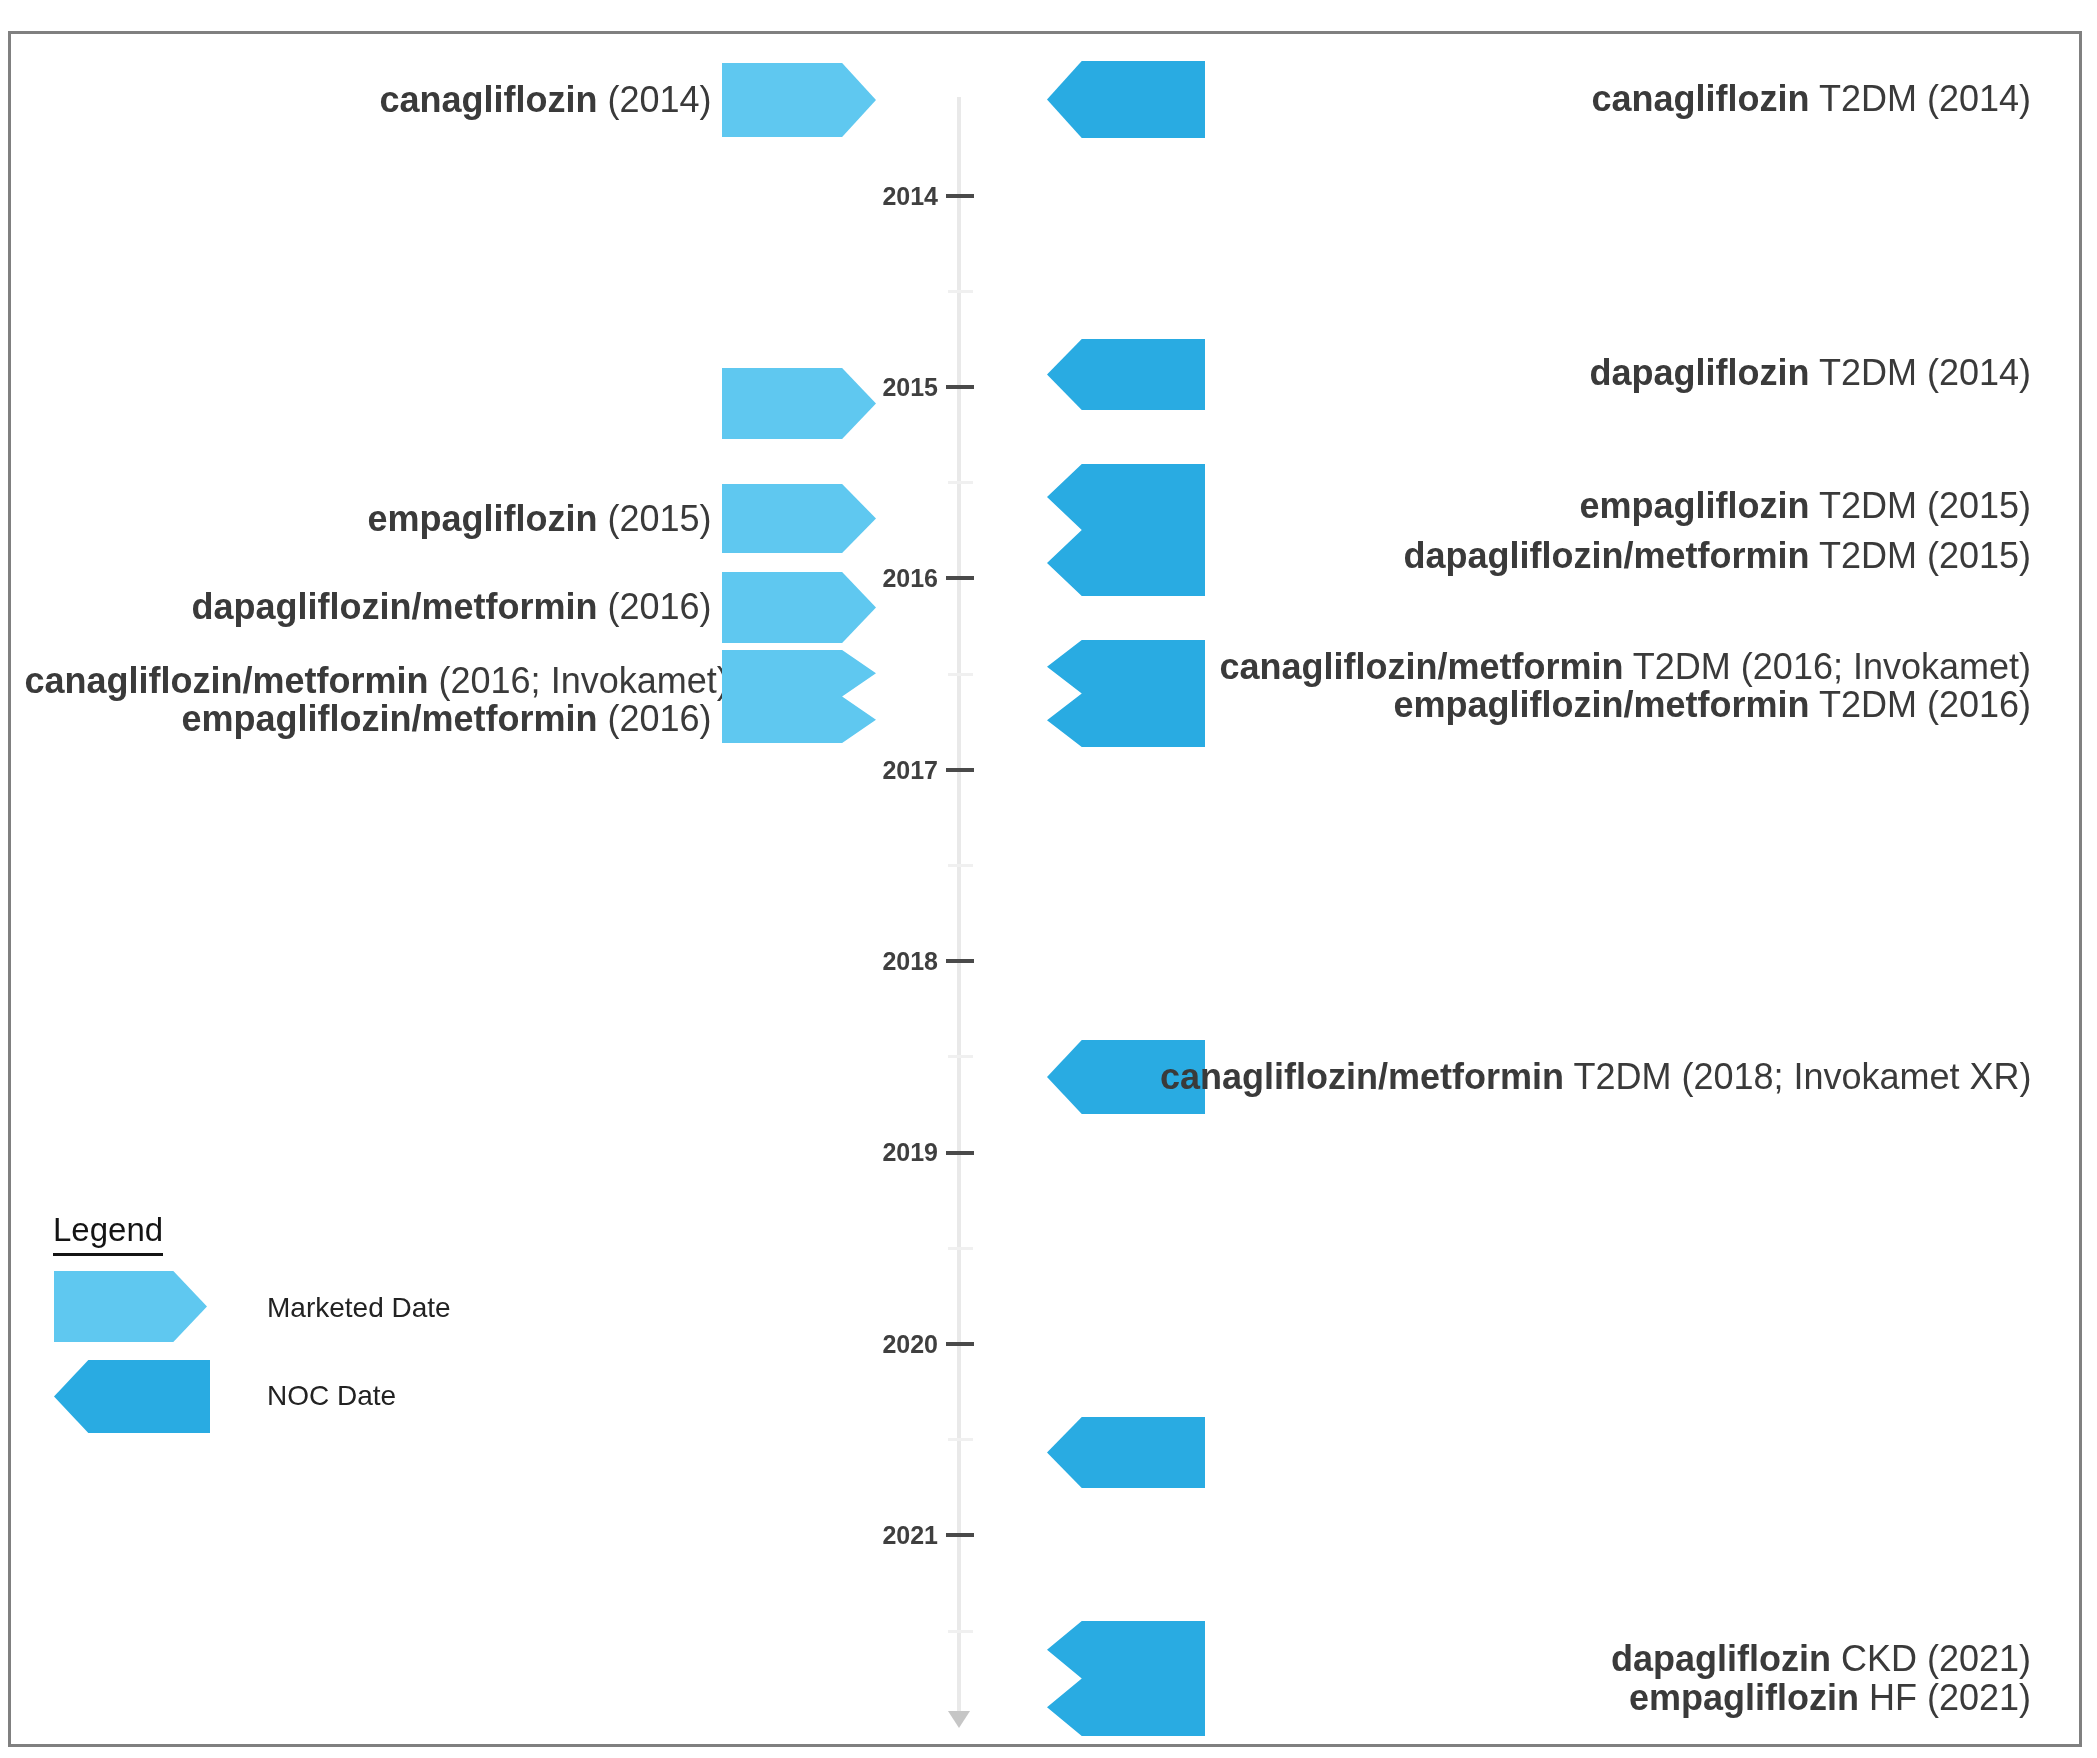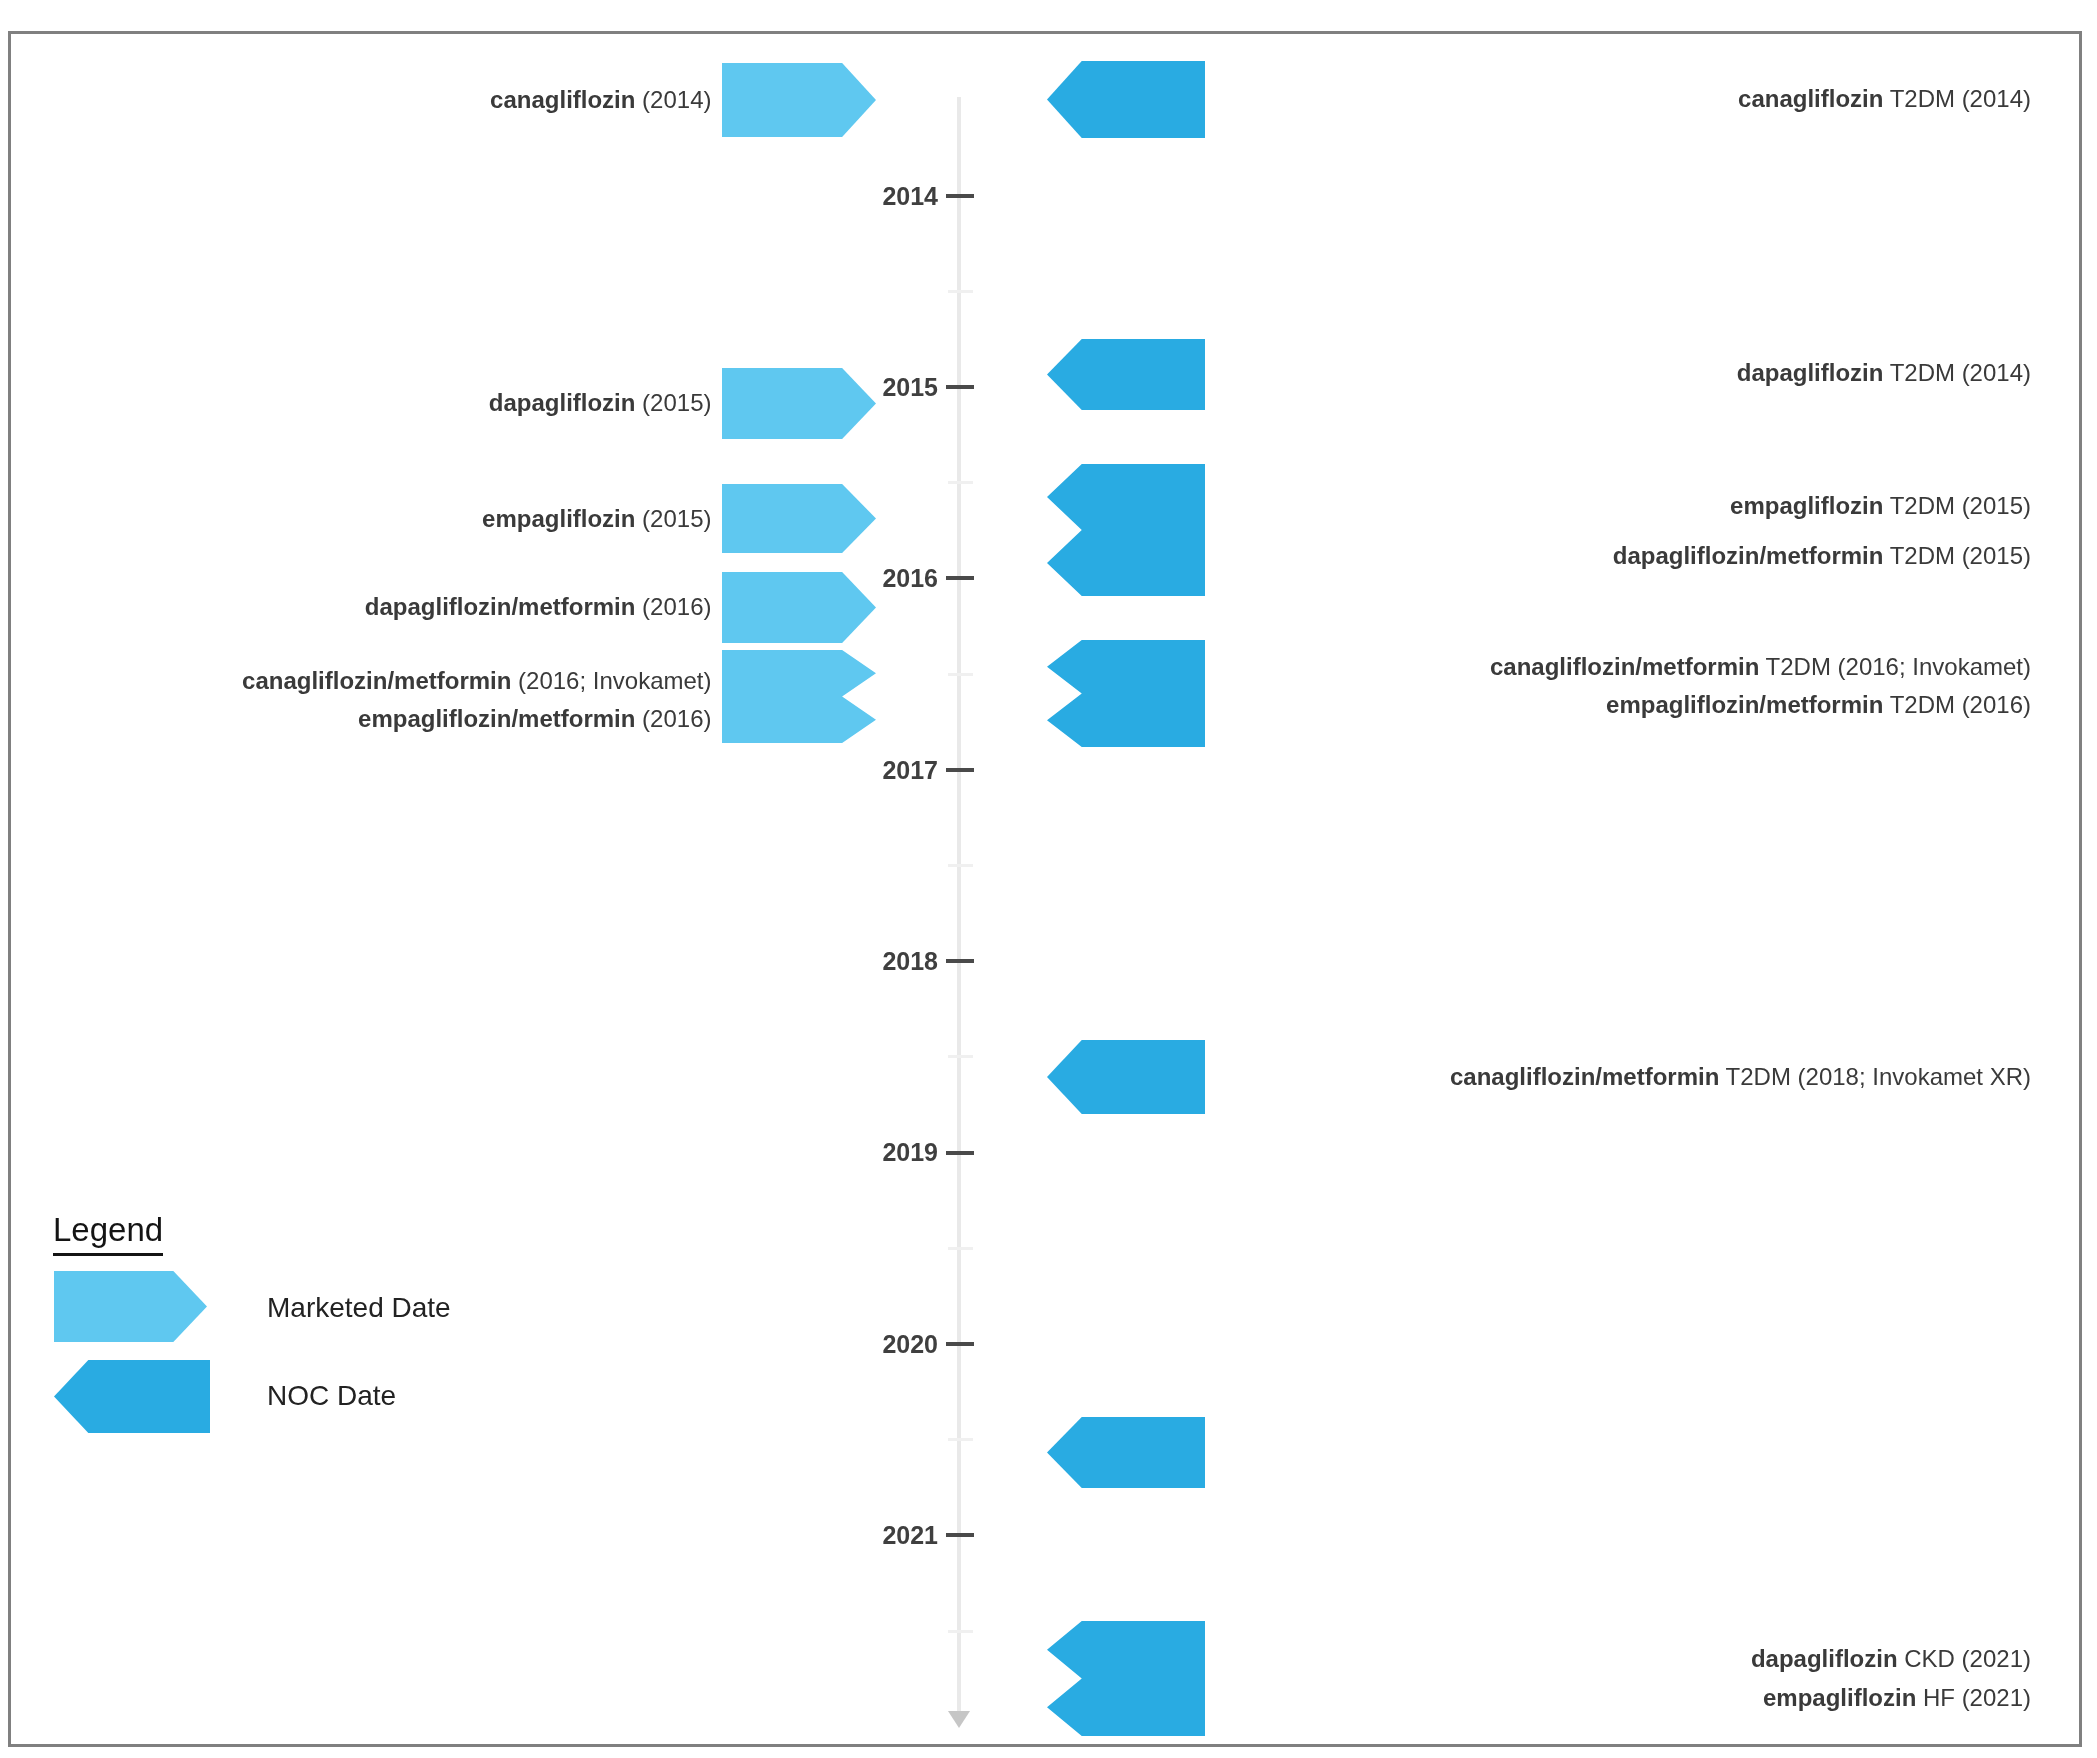--- a/index.html
+++ b/index.html
@@ -29,21 +29,21 @@
   }
   
   .arrow{position:absolute;}
   .marketed{left:722px;width:154px;background:#5fc8f0;}
   .noc{left:1047px;width:158px;background:#29abe2;}
   .m-single{clip-path:polygon(0 0,78% 0,100% 50%,78% 100%,0 100%);}
   .m-double{clip-path:polygon(0 0,78% 0,100% 25%,78% 50%,100% 75%,78% 100%,0 100%);}
   .n-single{clip-path:polygon(22% 0,100% 0,100% 100%,22% 100%,0 50%);}
   .n-double{clip-path:polygon(22% 0,100% 0,100% 100%,22% 100%,0 75%,22% 50%,0 25%);}
   
-  .ev{position:absolute;height:38px;line-height:38px;font-size:24px;color:#3a3a3a;white-space:nowrap;}
+  .ev{position:absolute;height:38px;line-height:38px;font-size:36px;color:#3a3a3a;white-space:nowrap;}
   .ev .b{font-weight:bold;}
   .ev.left{left:24.5px;width:687px;text-align:right;}
   .ev.right{left:1160px;width:871px;text-align:right;}
   
   .legend-title{
     position:absolute;left:53px;top:1211px;font-size:33px;color:#141414;
     border-bottom:3.1px solid #141414;padding-bottom:4.9px;line-height:37px;
   }
   .legend-label{position:absolute;left:243px;height:38px;line-height:38px;font-size:28px;color:#222;margin-left:24px;}
 </style>
@@ -79,21 +79,20 @@
   <div class="mtick" style="top:673px"></div>
   <div class="mtick" style="top:864px"></div>
   <div class="mtick" style="top:1055px"></div>
   <div class="mtick" style="top:1247px"></div>
   <div class="mtick" style="top:1438px"></div>
   <div class="mtick" style="top:1630px"></div>
 
   <div class="ev left" style="top:81px"><span class="b">canagliflozin</span><span> (2014)</span></div>
   <div class="arrow marketed m-single" style="top:63px;height:74px"></div>
 
-  <div class="ev left" style="top:384px"><span class="b">dapagliflozin</span><span> (2015)</span></div>
   <div class="arrow marketed m-single" style="top:368px;height:71px"></div>
 
   <div class="ev left" style="top:500px"><span class="b">empagliflozin</span><span> (2015)</span></div>
   <div class="arrow marketed m-single" style="top:484px;height:69px"></div>
 
   <div class="ev left" style="top:588px"><span class="b">dapagliflozin/metformin</span><span> (2016)</span></div>
   <div class="arrow marketed m-single" style="top:572px;height:71px"></div>
 
   <div class="ev left" style="top:662px"><span class="b">canagliflozin/metformin</span><span> (2016; Invokamet)</span></div>
   <div class="ev left" style="top:700px"><span class="b">empagliflozin/metformin</span><span> (2016)</span></div>

